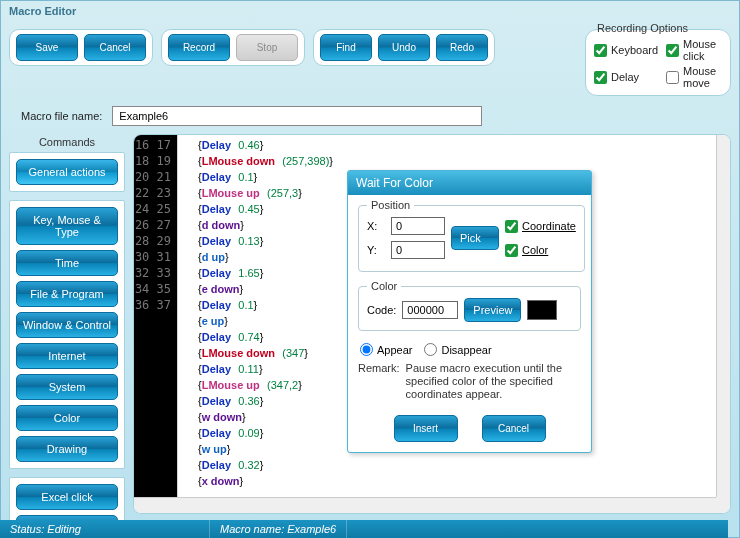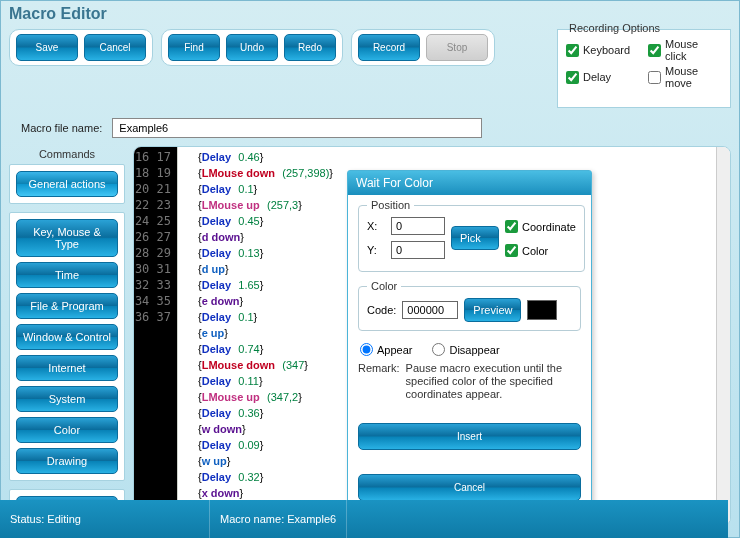--- a/index.html
+++ b/index.html
@@ -1,24 +1,24 @@
 <!DOCTYPE html>
 <html><head>
 <meta charset="utf-8">
 <style>
   * { box-sizing: border-box; margin: 0; padding: 0; font-family: Tahoma, Arial, sans-serif; font-size: 11px; }
   body { background: #fff; width: 740px; height: 538px; overflow: hidden; }
   .window { width: 740px; height: 538px; background: linear-gradient(#d4edf3, #b9e1ee); border: 1px solid #7cb9d0; }
-  .titlebar { height: 22px; padding: 4px 8px; color: #3a7590; font-weight: bold; font-size: 16px; }
+  .titlebar { height: 22px; padding: 4px 8px; color: #3a7590; font-weight: bold; font-size: 11px; }
   .toolbar-row { display: flex; gap: 8px; padding: 6px 8px; align-items: flex-start; }
   .btn-group { background: #fff; border: 1px solid #a6d2e0; border-radius: 10px; padding: 4px 6px; display: flex; gap: 6px; }
   .gbtn { background: linear-gradient(#2aa2d6, #0a6d9d 48%, #0883b8 52%, #29b1e4); color: #fff; border: 1px solid #0a6d9d; border-radius: 5px; padding: 7px 6px; min-width: 62px; text-align: center; cursor: pointer; font-size: 10px; }
   .gbtn.small { min-width: 52px; padding: 7px 4px; }
   .gbtn.disabled { background: linear-gradient(#e6e6e6, #cfcfcf); color: #8a8a8a; border-color: #b5b5b5; cursor: default; }
-  .rec-options { background: #fff; border: 1px solid #a6d2e0; border-radius: 0; padding: 4px 8px 18px 8px; width: 174px; position: relative; margin-left: auto; }
+  .rec-options { background: #fff; border: 1px solid #a6d2e0; border-radius: 12px; padding: 4px 8px 6px 8px; width: 146px; position: relative; margin-left: auto; }
   .rec-options legend { position: absolute; top: -8px; left: 8px; font-size: 11px; background: transparent; color: #333; padding: 0 3px; }
   .rec-grid { display: grid; grid-template-columns: 1fr 1fr; gap: 3px 8px; margin-top: 4px; }
   .chk { display: flex; align-items: center; gap: 4px; color: #222; }
   .chk input { accent-color: #1a9a3c; width: 13px; height: 13px; }
   .name-row { display: flex; align-items: center; gap: 10px; padding: 4px 12px 8px 20px; }
   .name-row label { color: #222; }
   .name-row input { flex: 1; border: 1px solid #888; padding: 3px 6px; background: #fff; max-width: 370px; }
   .main { display: flex; height: 380px; }
   .sidebar { width: 132px; padding: 0 8px; }
   .cmd-label { text-align: center; color: #333; padding: 2px 0 4px; }
@@ -40,53 +40,53 @@
   .vscroll { position: absolute; top: 0; right: 0; bottom: 16px; width: 14px; background: #efefef; border-left: 1px solid #ccc; }
   .scroll-corner { position: absolute; right: 0; bottom: 0; width: 14px; height: 16px; background: #efefef; }
   .dialog { position: absolute; left: 347px; top: 170px; width: 245px; background: #fff; border: 1px solid #4bb4d8; border-radius: 3px; box-shadow: 2px 2px 5px rgba(0,0,0,.2); }
   .dlg-title { background: linear-gradient(#49bde3, #1a8ebd); color: #fff; padding: 5px 8px; font-size: 12px; }
   .dlg-body { padding: 4px 10px 10px; }
   fieldset.box { border: 1px solid #b6cdd6; border-radius: 4px; padding: 6px 8px 8px; margin-bottom: 8px; }
   fieldset.box legend { padding: 0 4px; color: #333; }
   .pos-row { display: grid; grid-template-columns: 18px 54px 48px 1fr; gap: 6px; align-items: center; margin-bottom: 4px; }
   .pos-row input[type=text] { width: 54px; border: 1px solid #666; padding: 2px 4px; }
   .btn-sm { background: linear-gradient(#2aa2d6, #0a6d9d 48%, #0883b8 52%, #29b1e4); color: #fff; border: 1px solid #0a6d9d; border-radius: 4px; padding: 5px 8px; cursor: pointer; }
-  .chk2 { display: flex; align-items: flex-end; gap: 4px; }
+  .chk2 { display: flex; align-items: flex-start; gap: 4px; text-decoration: underline; }
   .chk2 input { accent-color: #1a9a3c; }
   .color-row { display: flex; align-items: center; gap: 6px; }
   .color-row input { width: 56px; border: 1px solid #666; padding: 2px 4px; }
   .swatch { width: 30px; height: 20px; background: #000; border: 1px solid #666; }
-  .radio-row { display: flex; gap: 20px; padding: 4px 0 6px 2px; align-items: center; }
+  .radio-row { display: flex; gap: 12px; padding: 4px 0 6px 2px; align-items: center; }
   .radio-row label { display: flex; align-items: center; gap: 4px; }
   .remark { font-size: 11px; color: #333; display: flex; gap: 6px; line-height: 13px; }
-  .dlg-actions { display: flex; justify-content: center; gap: 24px; margin-top: 22px; flex-direction: column; }
+  .dlg-actions { display: flex; justify-content: center; gap: 24px; margin-top: 14px; }
   .dlg-actions .gbtn { min-width: 64px; }
-  .statusbar { position: absolute; left: 0; right: 12px; bottom: 0; height: 38px; background: linear-gradient(#1a93c2, #0f7aa6); color: #fff; display: flex; align-items: center; font-size: 11px; }
+  .statusbar { position: absolute; left: 0; right: 12px; bottom: 0; height: 18px; background: linear-gradient(#1a93c2, #0f7aa6); color: #fff; display: flex; align-items: center; font-size: 11px; font-style: italic; }
   .statusbar .cell { padding: 0 10px; border-right: 1px solid rgba(255,255,255,.25); height: 100%; display: flex; align-items: center; }
   .statusbar .cell:first-child { width: 210px; }
 </style>
 </head>
 <body>
 
 <div class="window">
   <div class="titlebar">Macro Editor</div>
 
   <div class="toolbar-row">
     <div class="btn-group">
       <div class="gbtn">Save</div>
       <div class="gbtn">Cancel</div>
     </div>
     <div class="btn-group">
+      <div class="gbtn">Record</div>
+      <div class="gbtn disabled">Stop</div>
+    </div>
+    <div class="btn-group">
       <div class="gbtn small">Find</div>
       <div class="gbtn small">Undo</div>
       <div class="gbtn small">Redo</div>
-    </div>
-    <div class="btn-group">
-      <div class="gbtn">Record</div>
-      <div class="gbtn disabled">Stop</div>
     </div>
     <div class="rec-options">
       <legend>Recording Options</legend>
       <div class="rec-grid">
         <label class="chk">
             <input type="checkbox" checked="" style="">
             <span>Keyboard</span>
           </label>
         <label class="chk">
             <input type="checkbox" checked="" style="">

